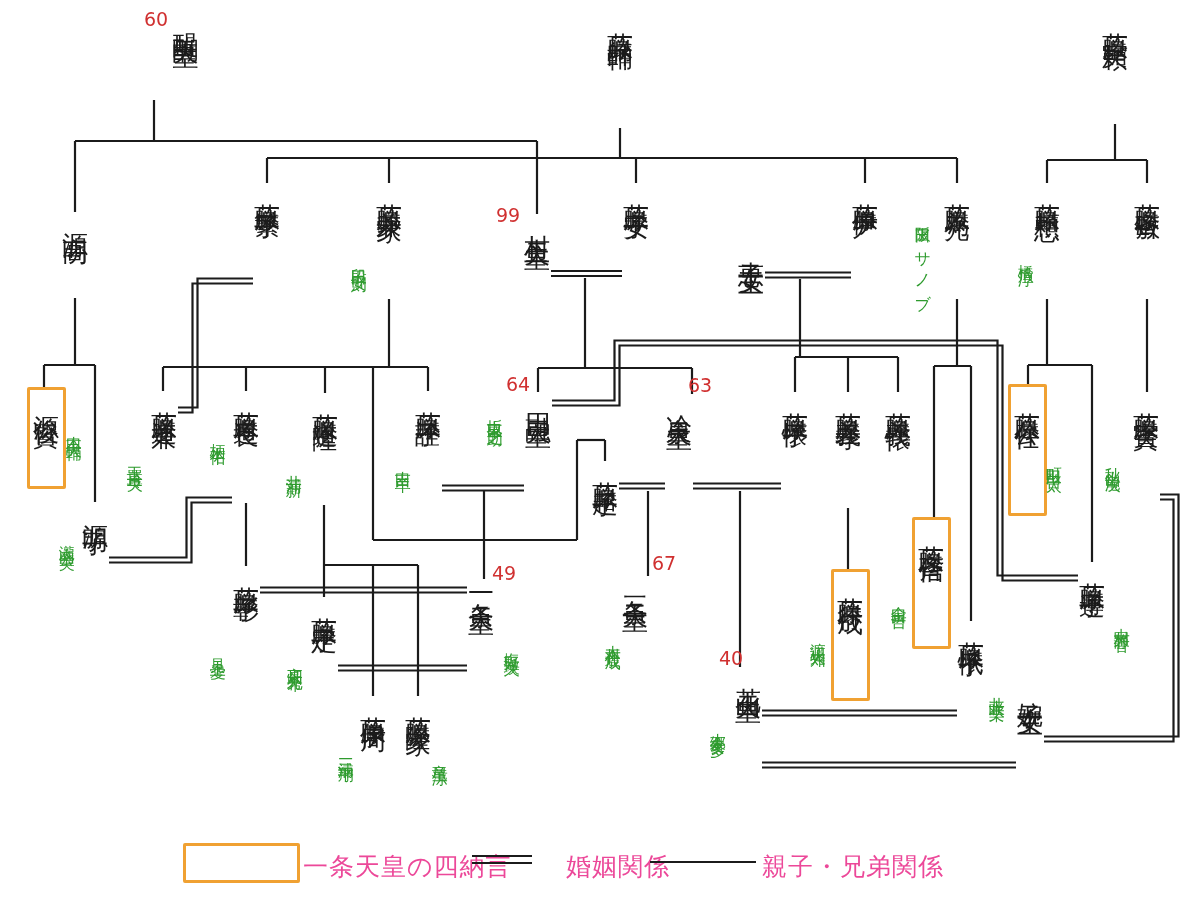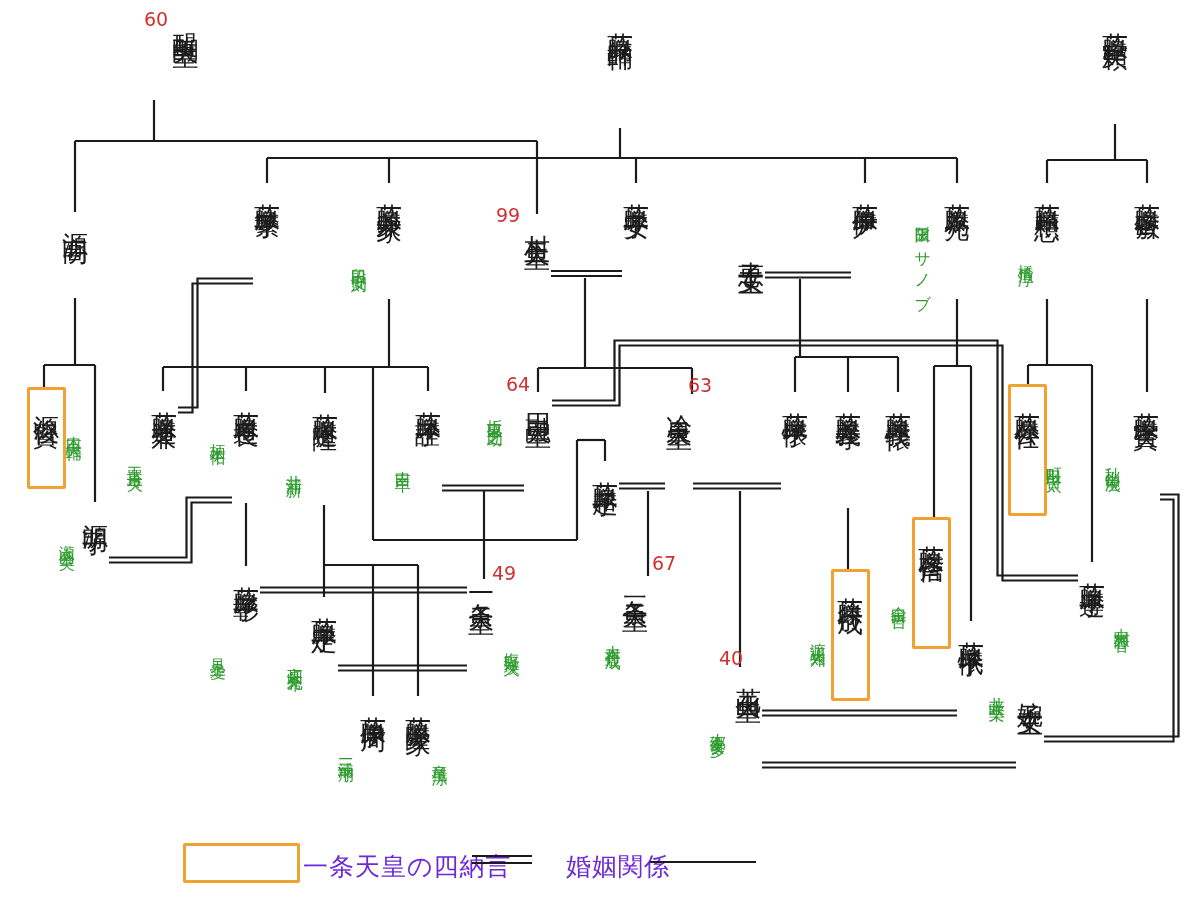--- a/index.html
+++ b/index.html
@@ -5,21 +5,21 @@
   html,body{margin:0;padding:0;background:#ffffff;}
   #stage{position:relative;width:1200px;height:900px;background:#fff;overflow:hidden;
          font-family:"DejaVu Sans",sans-serif;}
   #lines{position:absolute;left:0;top:0;z-index:1;}
   .v{position:absolute;z-index:2;writing-mode:vertical-rl;text-orientation:upright;
      font-size:26px;letter-spacing:4px;line-height:1.1;color:#1b1b1b;white-space:normal;}
   .actor{position:absolute;z-index:2;writing-mode:vertical-rl;text-orientation:upright;
      font-size:16px;letter-spacing:3px;line-height:1.05;color:#2E9B2E;}
   .num{position:absolute;z-index:3;font-size:19px;color:#D03030;line-height:1;}
   .boxed{border:3px solid #F0A132;border-radius:2px;padding:5px 2px;background:#fff;}
-  .legend-label{position:absolute;z-index:2;font-size:25px;color:#6d28d9;letter-spacing:1px;}
+  .legend-label{position:absolute;z-index:2;font-size:25px;color:#ec4899;letter-spacing:1px;}
   .legend-box{position:absolute;z-index:2;width:111px;height:34px;border:3px solid #F0A132;
      border-radius:2px;background:#fff;}
   .legend-double{position:absolute;z-index:2;width:60px;height:5px;
      border-top:2.5px solid #1b1b1b;border-bottom:2.5px solid #1b1b1b;}
   .legend-single{position:absolute;z-index:2;width:106px;height:0;
      border-top:2.5px solid #1b1b1b;}
   .copyright{position:absolute;z-index:2;font-size:29px;color:#1b1b1b;letter-spacing:1px;}
 </style>
 </head>
 <body>
@@ -186,14 +186,15 @@
   <div class="actor" style="left:988px;top:684px">井上咲楽</div>
   <div class="actor" style="left:1045px;top:455px">町田啓太</div>
   <div class="actor" style="left:1104px;top:455px">秋山竜次</div>
   <div class="actor" style="left:1113px;top:615px">中村静香</div>
 
   <div class="legend-box" style="left:183px;top:843px"></div>
   <span class="legend-label" style="left:303px;top:850px">一条天皇の四納言</span>
   <div class="legend-double" style="left:472px;top:855px"></div>
   <span class="legend-label" style="left:566px;top:850px">婚姻関係</span>
   <div class="legend-single" style="left:650px;top:861px"></div>
+  <span class="legend-label" style="left:762px;top:850px">親子・兄弟関係</span>
 
 </div>
 
 </body></html>

